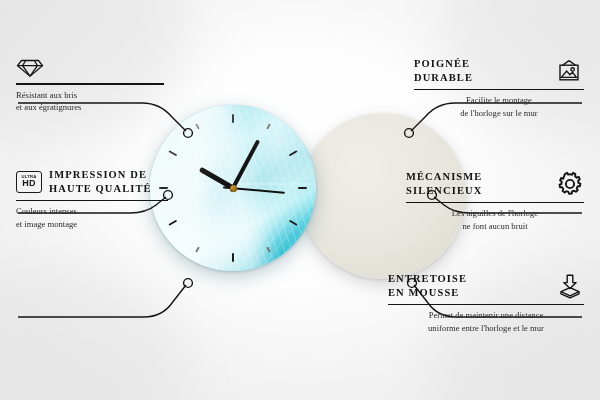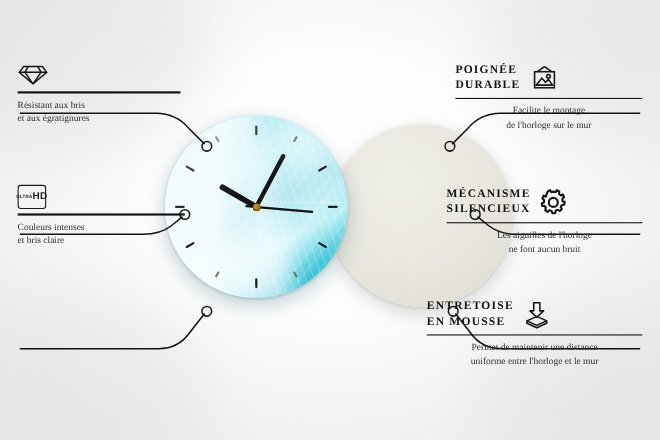--- a/index.html
+++ b/index.html
@@ -82,32 +82,32 @@
     font-family:"Liberation Serif", serif;font-weight:bold;
     font-size:10.5px;letter-spacing:1.1px;color:#111;line-height:1.32;text-transform:uppercase;
   }
   .callout .title .tx{white-space:pre-line;}
   .callout .rule{height:1.6px;background:#141414;margin:4px 0 4px 0;}
   .callout .desc{
     font-family:"Liberation Serif", serif;font-size:8.6px;color:#2b2b2b;line-height:1.42;white-space:pre-line;
   }
   .left .title{justify-content:flex-start;}
   .left .desc{text-align:left;}
-  .right .title{justify-content:flex-start;}
+  .right .title{justify-content:space-between;}
   .right .desc{text-align:center;}
   .ico{flex:0 0 auto;display:block;}
 
   
   #wires{position:absolute;left:0;top:0;width:600px;height:400px;pointer-events:none;}
   #wires path{fill:none;stroke:#141414;stroke-width:1.4;}
   #wires circle{fill:none;stroke:#141414;stroke-width:1.4;}
 
   .hd-badge{
     width:24px;height:20px;border:1.6px solid #1a1a1a;border-radius:3px;
-    display:flex;align-items:center;justify-content:center;
+    display:flex;flex-direction:column;align-items:center;justify-content:center;
     font-family:"Liberation Sans",sans-serif;color:#1a1a1a;
   }
   .hd-badge .u{font-size:4.2px;line-height:4.4px;letter-spacing:.2px;}
   .hd-badge .d{font-size:9px;line-height:9.5px;font-weight:bold;letter-spacing:.3px;}
 </style>
 </head>
 <body>
 
 <div id="stage">
 
@@ -212,24 +212,26 @@
     <div class="desc">Résistant aux bris
 et aux égratignures</div>
   </div>
 
   <div class="callout left" style="left:16px;top:168px;width:152px;">
     <div class="title">
       <span class="hd-badge ico">
         <span class="u">ultra</span>
         <span class="d">HD</span>
       </span>
+      <span class="tx">IMPRESSION DE
+HAUTE QUALITÉ</span>
     </div>
     <div class="rule"></div>
     <div class="desc">Couleurs intenses
-et bris claire</div>
+et image montage</div>
   </div>
 
 
   <div class="callout right" style="right:16px;top:57px;width:170px;">
     <div class="title">
       <span class="tx">POIGNÉE
 DURABLE</span>
       <svg class="ico" width="30" height="24" viewBox="0 0 30 24">
         <g fill="none" stroke="#141414" stroke-width="1.4">
           <path d="M15 1.6 8.5 6.2M15 1.6l6.5 4.6"></path>

